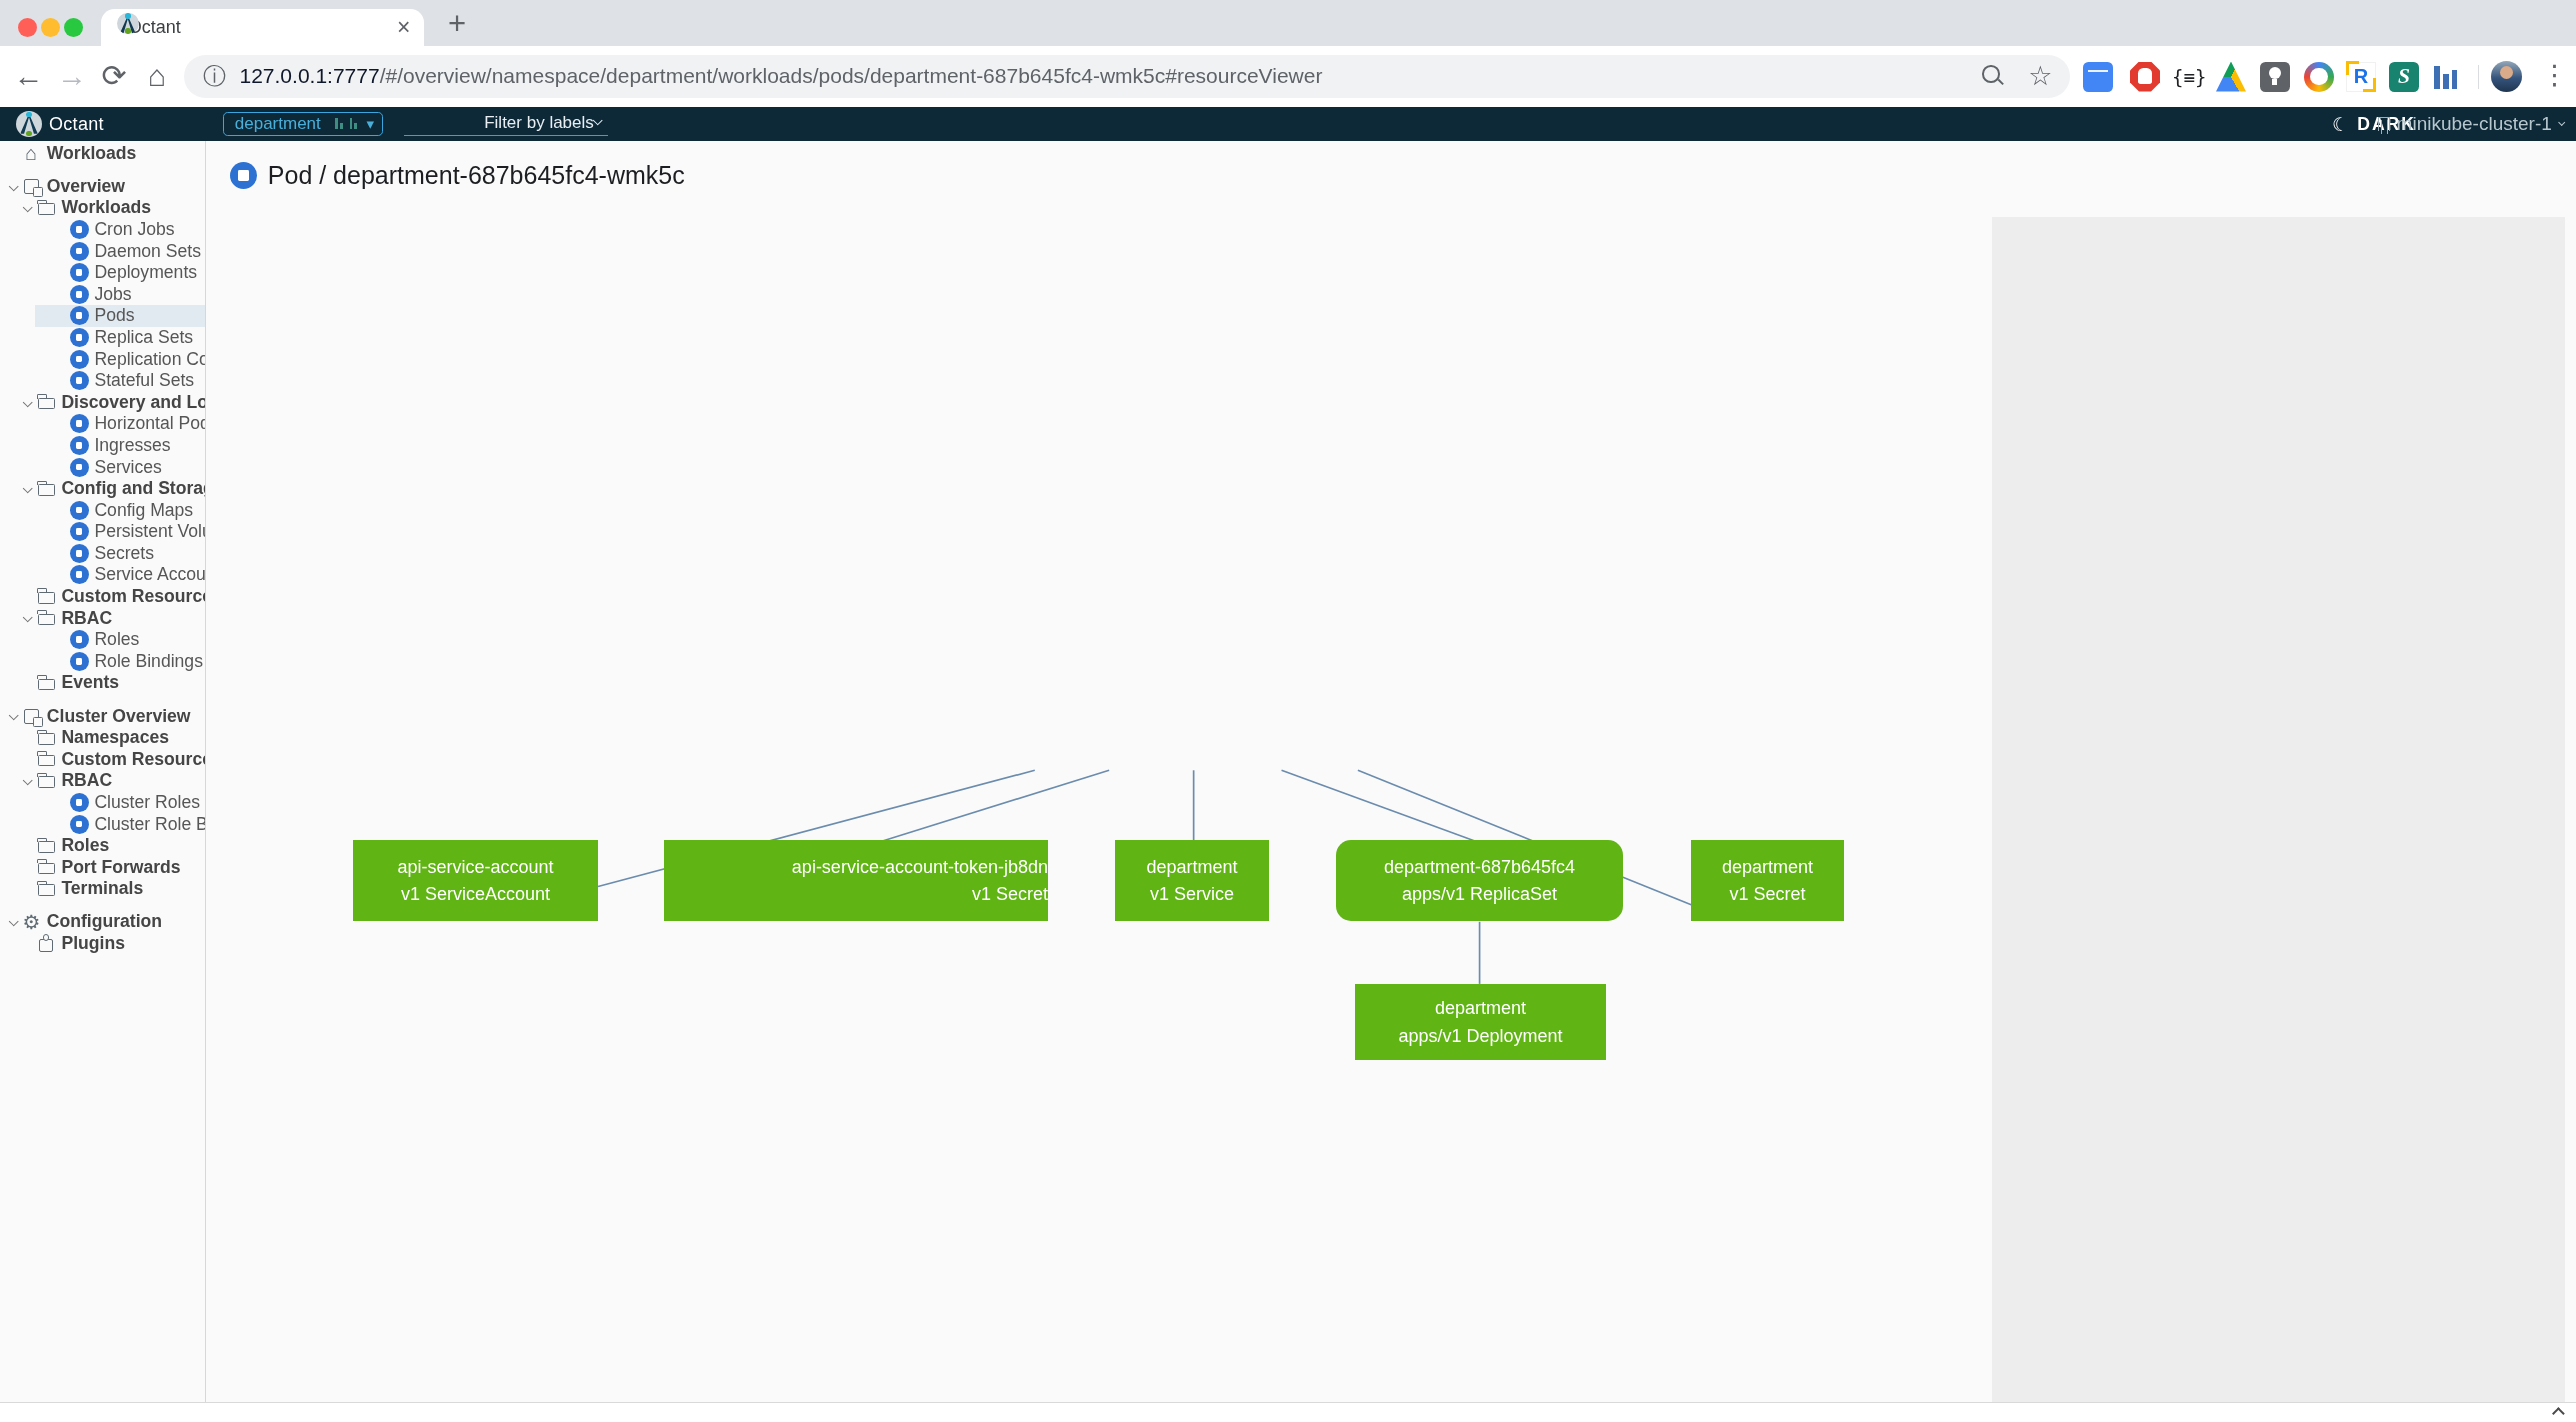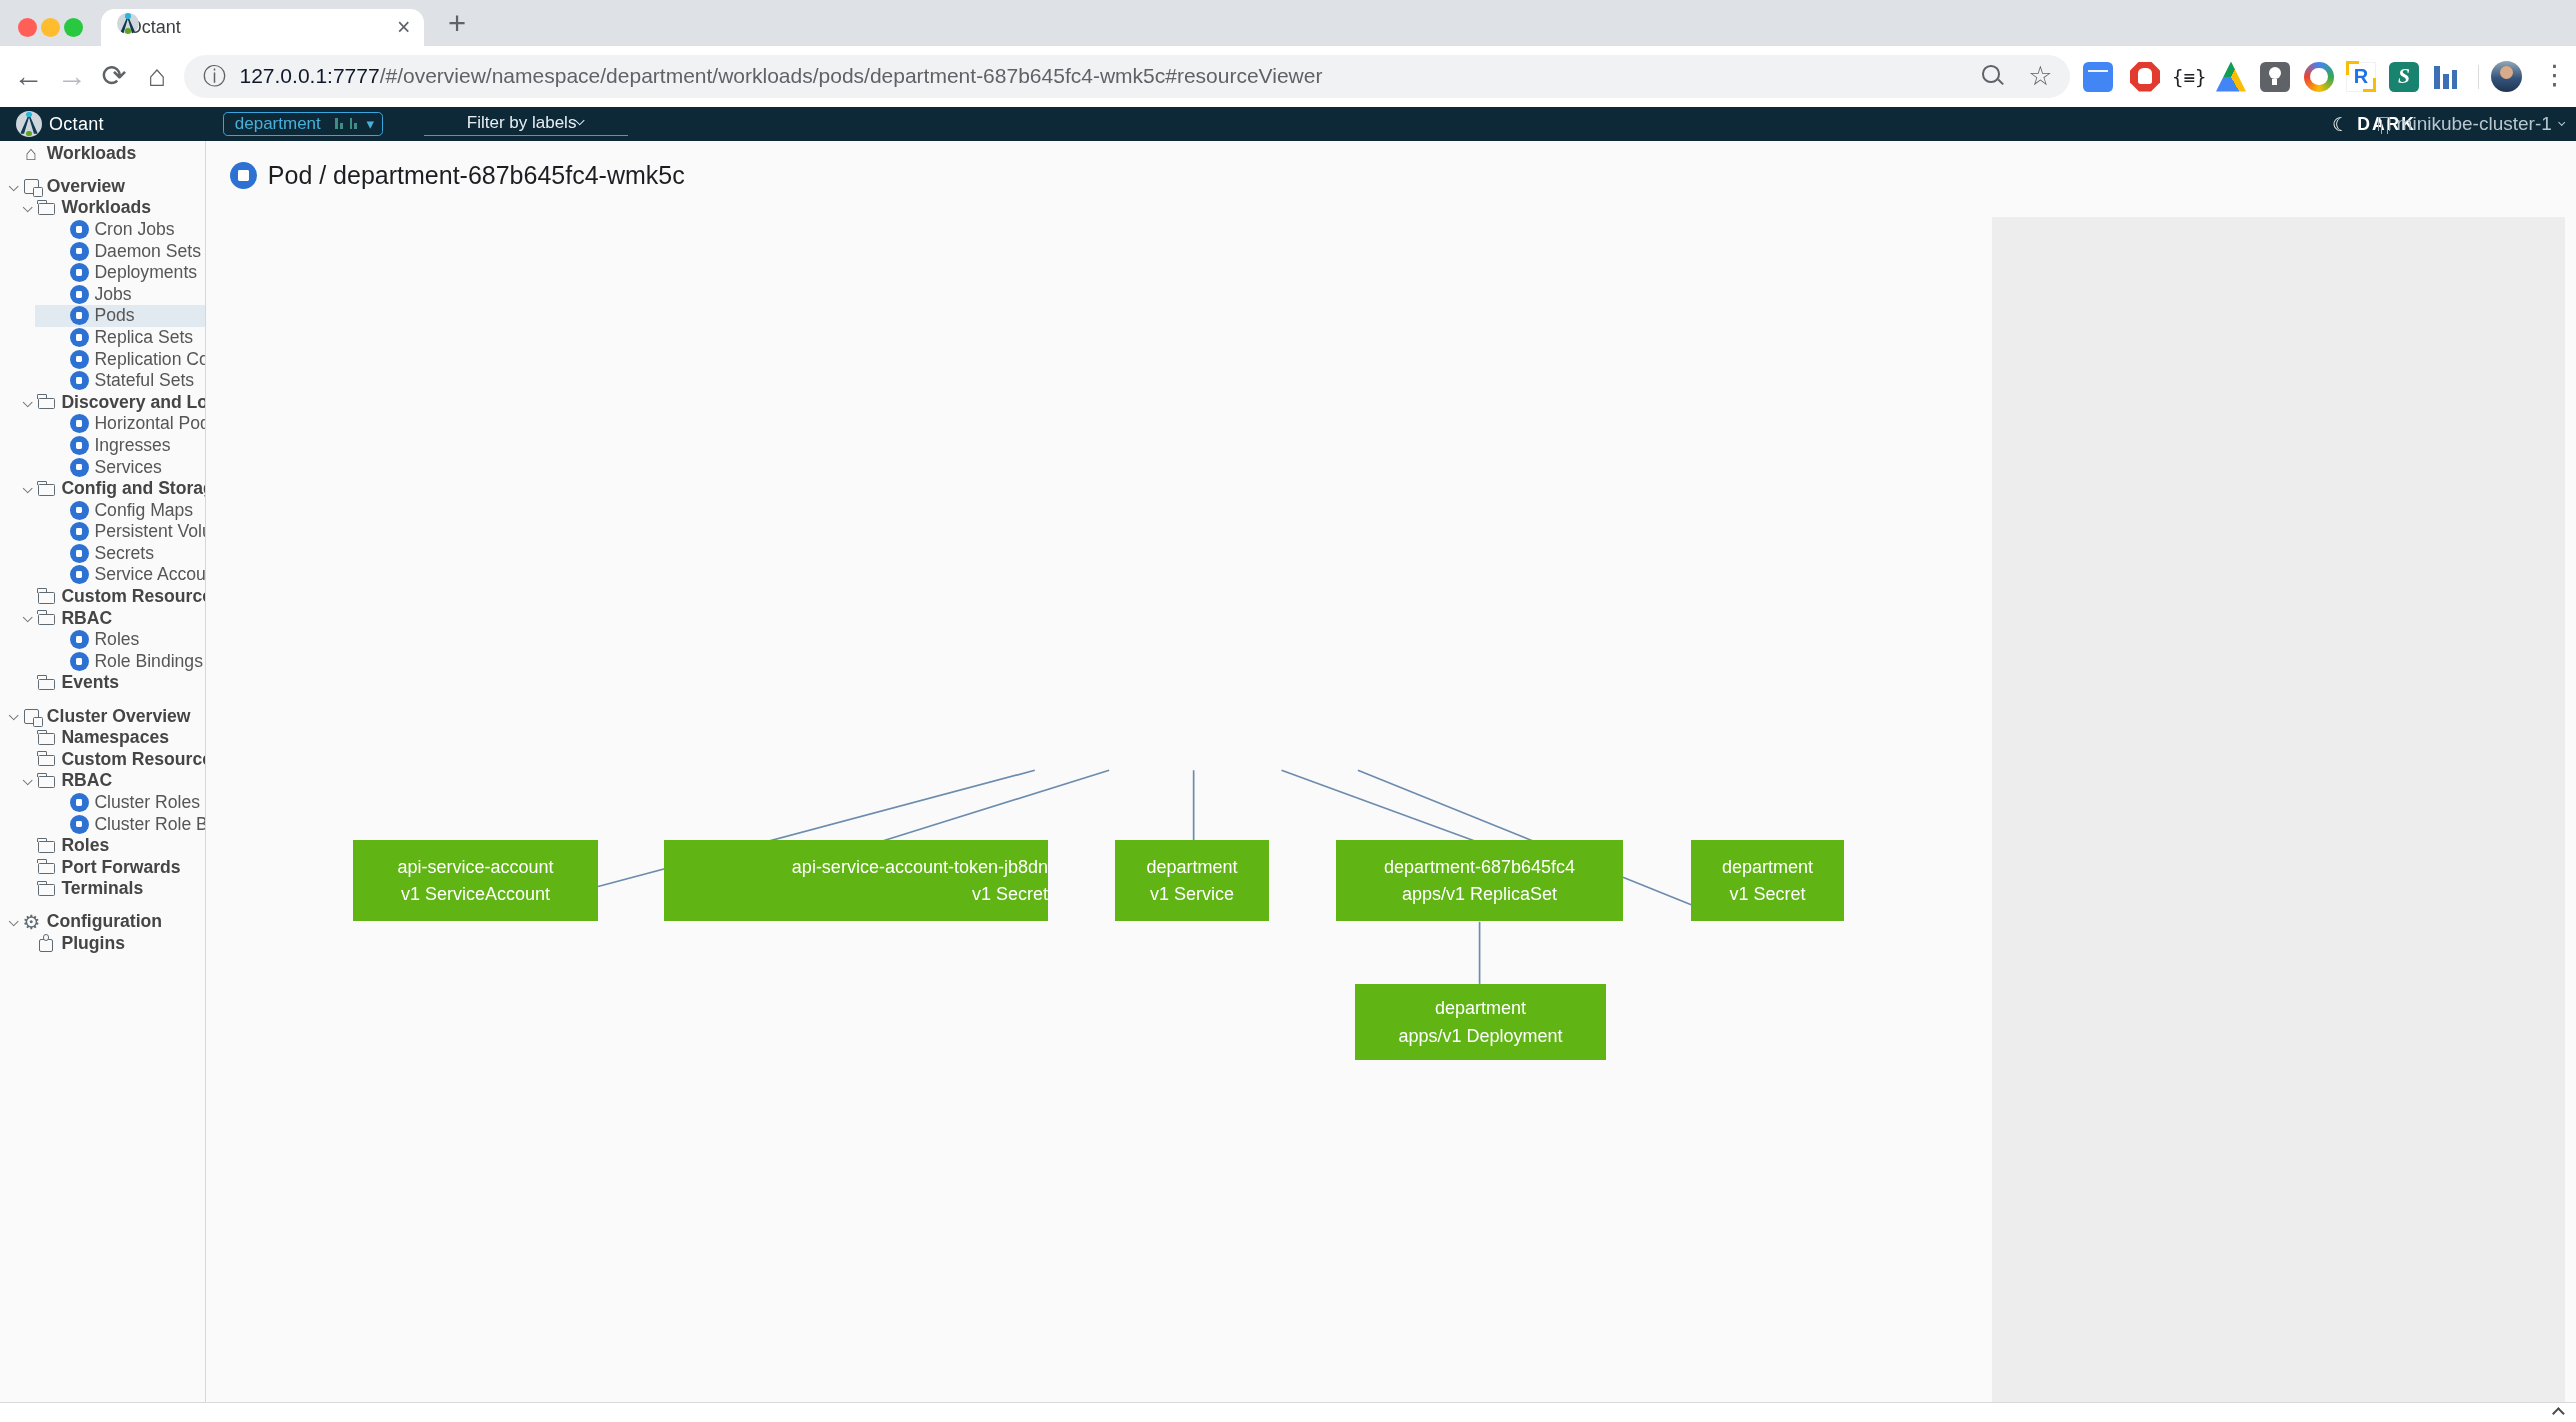--- a/index.html
+++ b/index.html
@@ -51,21 +51,21 @@
   .ologo::before{ content:''; position:absolute; left:50%; top:2.7px; width:17.6px; height:20px; transform:translateX(-50%); background:#123a52; clip-path:polygon(50% 0,100% 100%,78% 100%,50% 18%,22% 100%,0 100%); }
   .ologo .dot-t{ position:absolute; left:50%; top:0.7px; width:5.4px; height:5.4px; margin-left:-2.7px; border-radius:50%; background:#29b6d8; }
   .ologo .dot-b{ position:absolute; left:50%; bottom:0.7px; width:5.4px; height:5.4px; margin-left:-2.7px; border-radius:50%; background:#62a420; }
   .oname { position:absolute; left:49px; top:0; line-height:34px; font-size:18px; letter-spacing:0.3px; }
   .nssel { position:absolute; left:223px; top:4.7px; width:160px; height:24px; border:1.4px solid #3aa6dd; border-radius:4.7px; display:flex; align-items:center; }
   .nssel .nstext{ font-size:17px; color:#49afd9; margin-left:10.8px; flex:1; }
   .nsbars{ display:flex; gap:6.8px; margin-right:9.5px; }
   .nsbars b{ display:flex; gap:2px; align-items:flex-end; } .nsbars b i{ width:2.7px; background:#3f8e83; display:block; }
   .nsbars b i:nth-child(1){height:10.8px;} .nsbars b i:nth-child(2){height:6px;}
   .nssel .caret{ color:#49afd9; font-size:15px; margin-right:8px; }
-  .filterbox { position:absolute; left:424px; top:4.7px; width:204px; height:24px; border-bottom:1.4px solid #7b8a94; display:flex; align-items:center; justify-content:center; }
+  .filterbox { position:absolute; left:404px; top:4.7px; width:204px; height:24px; border-bottom:1.4px solid #7b8a94; display:flex; align-items:center; justify-content:flex-end; }
   .filterbox .ftext{ font-size:17px; color:#e8eef2; margin-left:5.4px; }
   .chev { width:7.4px; height:7.4px; border-right:1.7px solid #747474; border-bottom:1.7px solid #747474; transform:rotate(45deg); display:inline-block; }
   .filterbox .chev{ border-color:#e8eef2; margin-right:6.8px; margin-top:-4px; }
   .theme { position:absolute; right:160px; top:0; height:34px; display:flex; align-items:center; gap:8px; }
   .theme .moon{ font-size:19px; } .theme .tlabel{ font-size:17.6px; font-weight:bold; letter-spacing:2px; }
   .ctx { position:absolute; right:12px; top:0; height:34px; display:flex; align-items:center; gap:6.8px; color:#b8c7ce; }
   .ctx .bld{ width:12px; height:13.5px; border:1.4px solid #9fb0ba; border-bottom:none; position:relative; }
   .ctx .bld::after{ content:''; position:absolute; left:2px; top:2px; width:5.4px; height:13.5px; border-left:1.4px solid #9fb0ba; border-right:1.4px solid #9fb0ba; }
   .ctx .ctext{ font-size:19px; } .ctx .chev{ width:5.4px; height:5.4px; border-color:#b8c7ce; margin-top:-2.7px; }
 
@@ -486,21 +486,21 @@
           <div class="l2">v1 ServiceAccount</div>
         </div>
         <div class="gnode" style="left: 458px; top: 623px; width: 384px; height: 81px; background: rgb(96, 181, 21); align-items: flex-end;">
           <div class="l1">api-service-account-token-jb8dn</div>
           <div class="l2">v1 Secret</div>
         </div>
         <div class="gnode" style="left: 909px; top: 623px; width: 154px; height: 81px; background: rgb(96, 181, 21);">
           <div class="l1">department</div>
           <div class="l2">v1 Service</div>
         </div>
-        <div class="gnode" style="left: 1130px; top: 623px; width: 287px; height: 81px; background: rgb(96, 181, 21);">
+        <div class="gnode" style="left: 1130px; top: 623px; width: 287px; height: 81px; background: rgb(96, 181, 21); border-radius: 15px;">
           <div class="l1">department-687b645fc4</div>
           <div class="l2">apps/v1 ReplicaSet</div>
         </div>
         <div class="gnode" style="left: 1485px; top: 623px; width: 153px; height: 81px; background: rgb(96, 181, 21);">
           <div class="l1">department</div>
           <div class="l2">v1 Secret</div>
         </div>
         <div class="gnode" style="left: 1149px; top: 767px; width: 251px; height: 76px; background: rgb(96, 181, 21);">
           <div class="l1">department</div>
           <div class="l2">apps/v1 Deployment</div>

